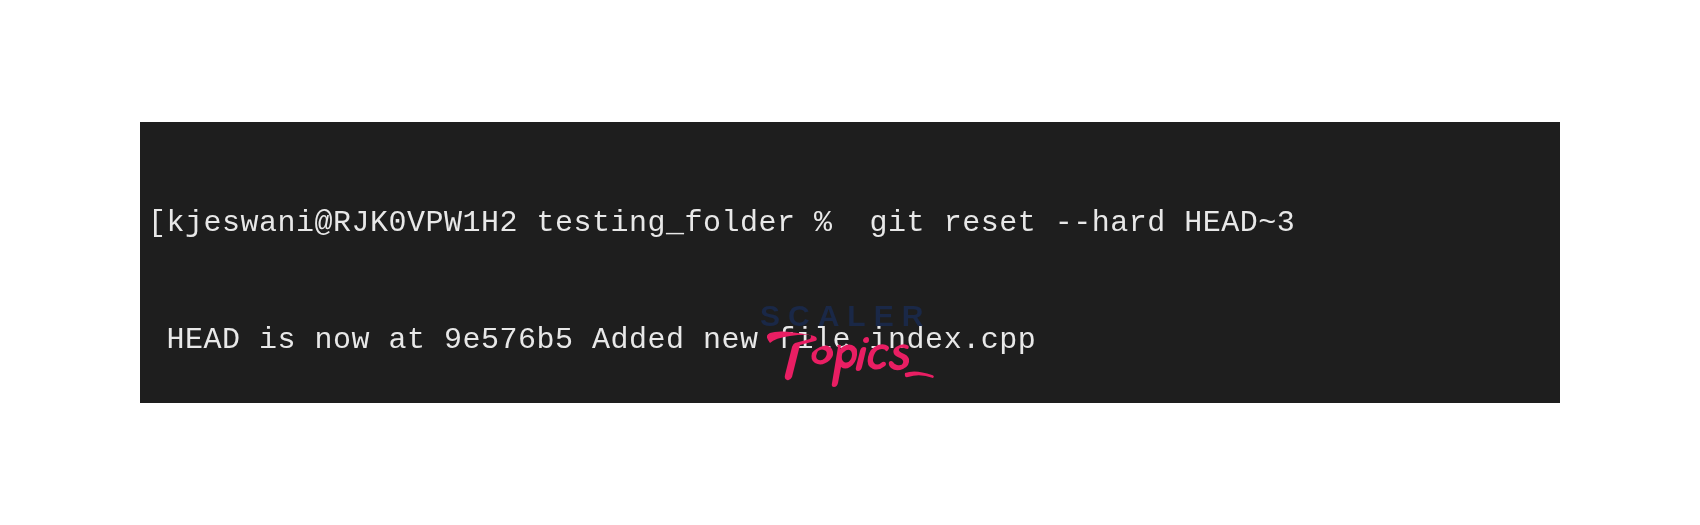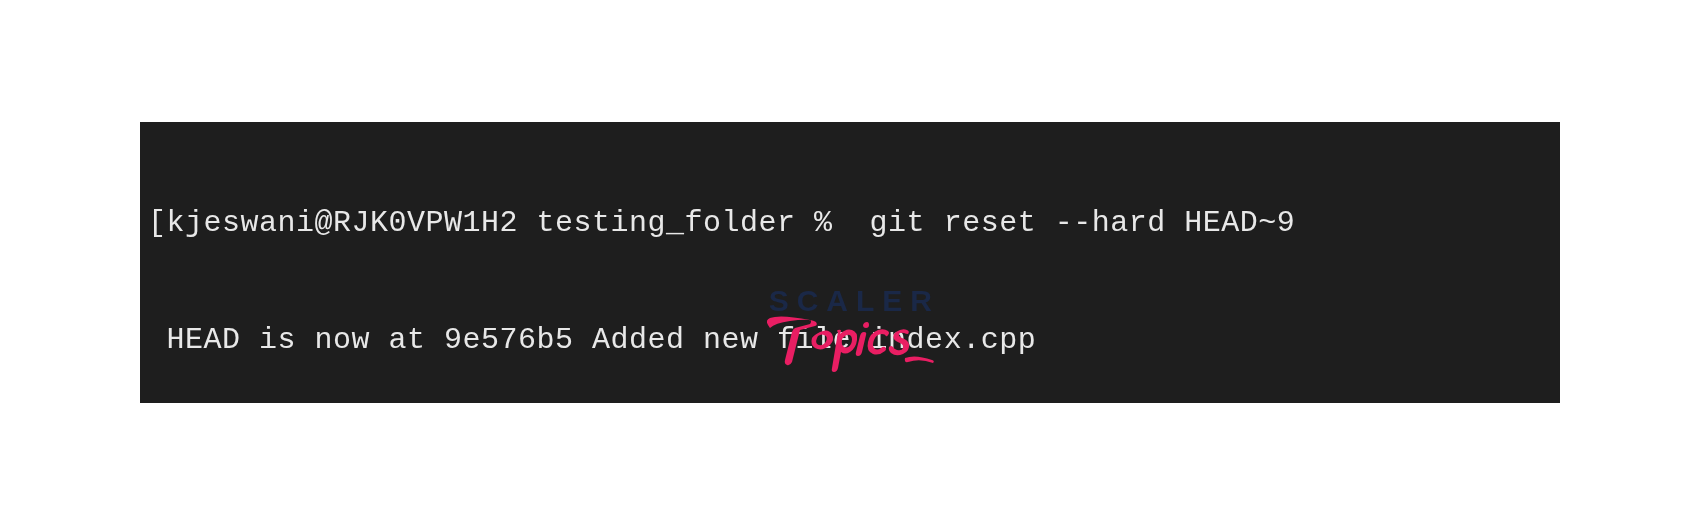--- a/index.html
+++ b/index.html
@@ -30,24 +30,24 @@
       white-space: pre;
       letter-spacing: 0.5px;
     }
     
     .terminal-line {
       display: block;
     }
     
     .logo-container {
       position: absolute;
-      top: 284px;
+      top: 299px;
       left: 50%;
       transform: translateX(-50%);
-      text-align: right;
+      text-align: left;
     }
     
     .logo-scaler {
       font-family: Arial, Helvetica, sans-serif;
       font-weight: 900;
       font-size: 30px;
       letter-spacing: 8px;
       color: #1a2847;
       display: block;
       margin-bottom: -5px;
@@ -60,21 +60,21 @@
     
     .logo-topics svg {
       width: 180px;
       height: 65px;
     }
   </style>
 </head>
 <body>
 
 <div class="terminal">
-  <span class="terminal-line">[kjeswani@RJK0VPW1H2 testing_folder %  git reset --hard HEAD~9</span>
+  <span class="terminal-line">[kjeswani@RJK0VPW1H2 testing_folder %  git reset --hard HEAD~3</span>
   <span class="terminal-line"> HEAD is now at 9e576b5 Added new file index.cpp</span>
 </div>
 
 <div class="logo-container">
   <span class="logo-scaler">SCALER</span>
   <span class="logo-topics">
     <svg viewBox="0 0 180 65" xmlns="http://www.w3.org/2000/svg">
       <path d="M 8 15 
                Q 5 10, 10 8
                Q 20 4, 50 10

